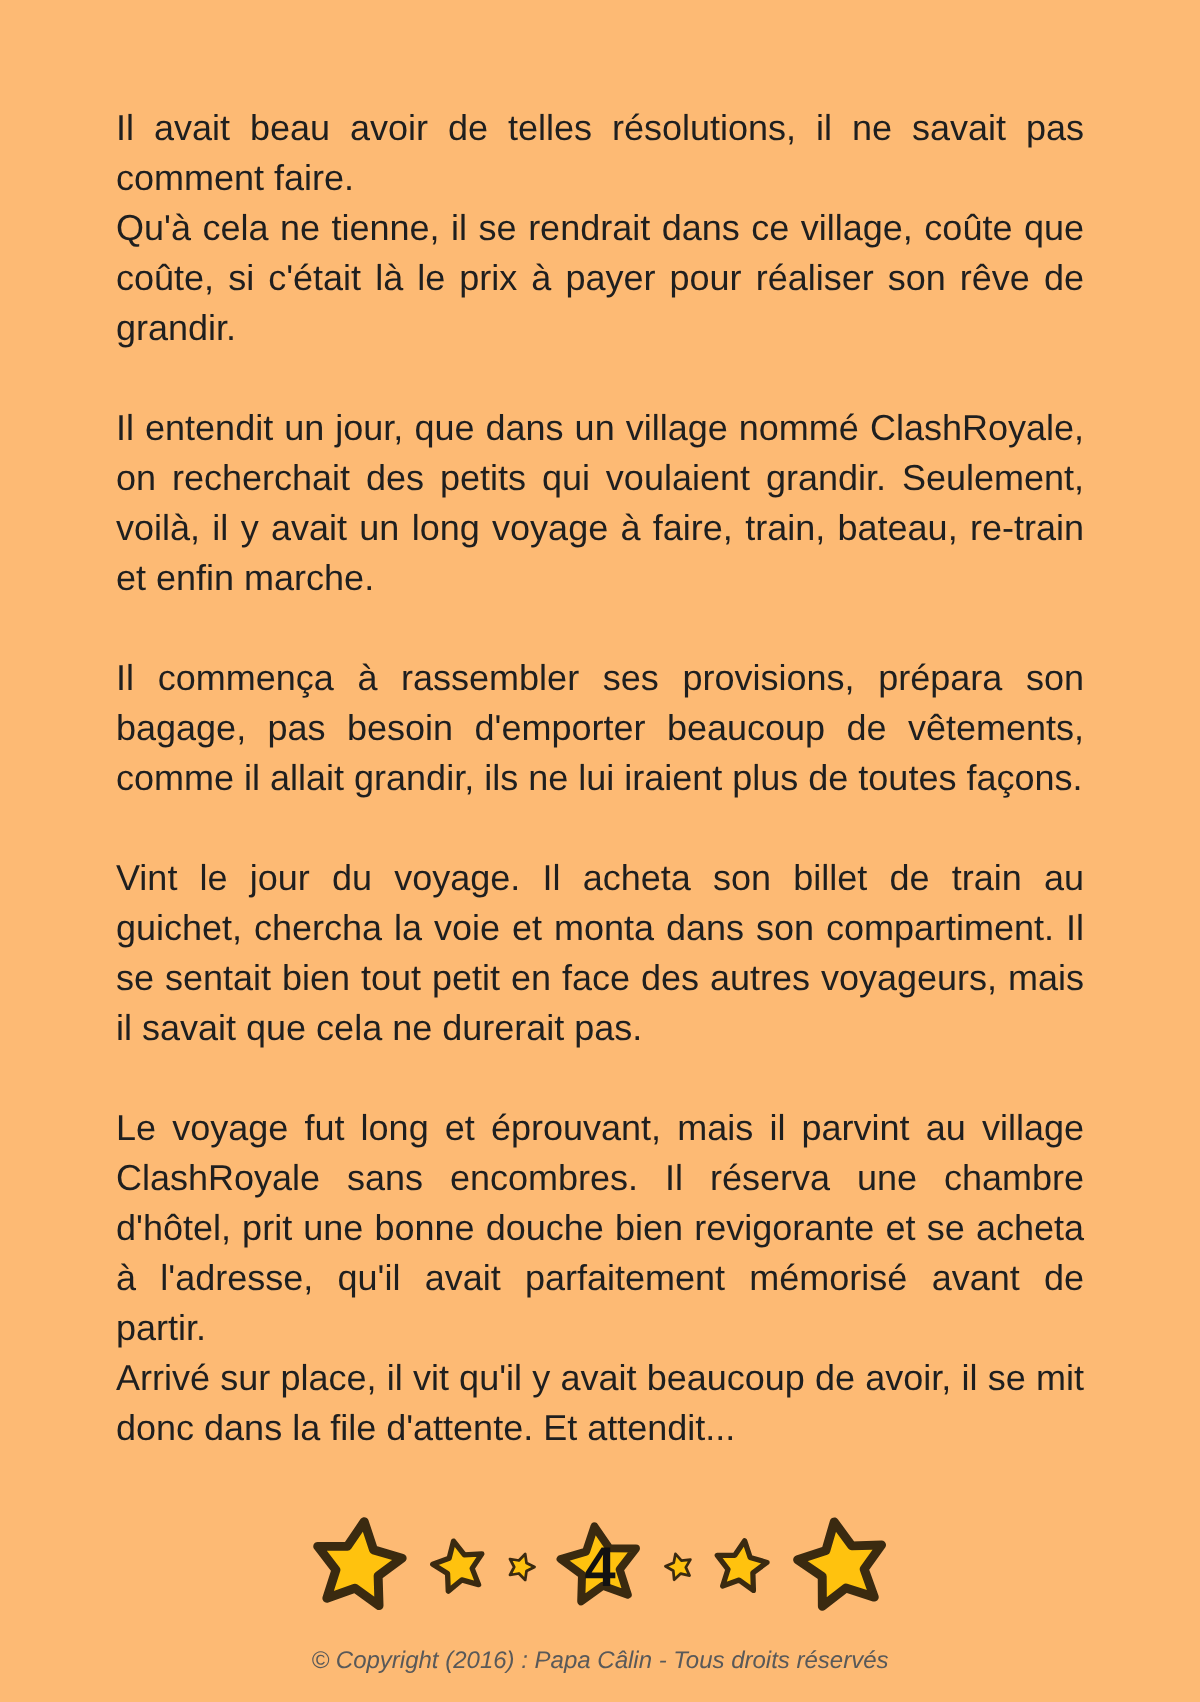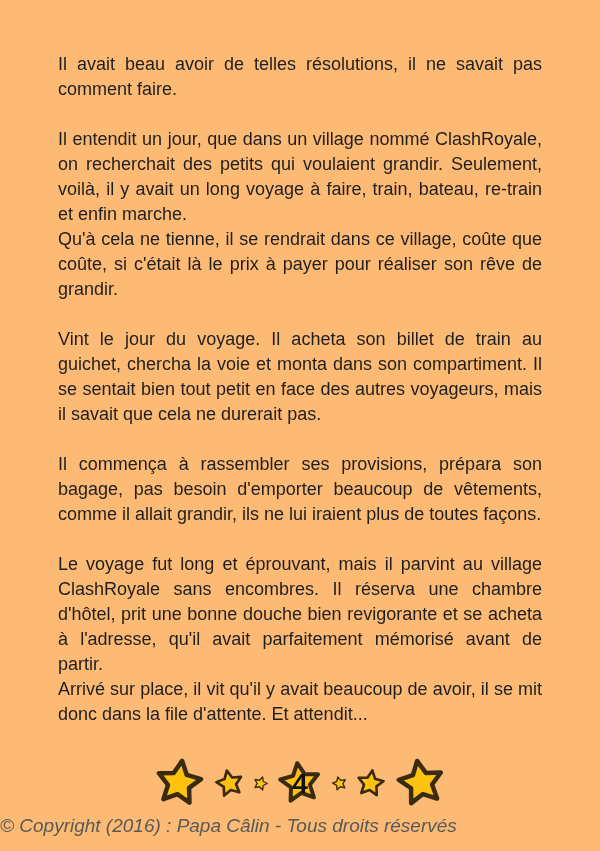--- a/index.html
+++ b/index.html
@@ -60,37 +60,37 @@
     font-family: "Liberation Sans", sans-serif;
     font-size: 14px;
     font-weight: 700;
     fill: #111111;
   }
   .copyright {
     position: absolute;
     left: 0;
     right: 0;
     bottom: 14px;
-    text-align: left;
+    text-align: center;
     font-style: italic;
-    font-size: 19px;
+    font-size: 12px;
     color: #595959;
   }
 </style>
 </head>
 <body>
 
 <div class="page">
 
   <main class="text-block">
     <p class="para">Il avait beau avoir de telles résolutions, il ne savait pas comment faire.</p>
+    <p class="para">Qu'à cela ne tienne, il se rendrait dans ce village, coûte que coûte, si c'était là le prix à payer pour réaliser son rêve de grandir.</p>
     <p class="para gap">Il entendit un jour, que dans un village nommé ClashRoyale, on recherchait des petits qui voulaient grandir. Seulement, voilà, il y avait un long voyage à faire, train, bateau, re-train et enfin marche.</p>
-    <p class="para">Qu'à cela ne tienne, il se rendrait dans ce village, coûte que coûte, si c'était là le prix à payer pour réaliser son rêve de grandir.</p>
+    <p class="para gap">Il commença à rassembler ses provisions, prépara son bagage, pas besoin d'emporter beaucoup de vêtements, comme il allait grandir, ils ne lui iraient plus de toutes façons.</p>
     <p class="para gap">Vint le jour du voyage. Il acheta son billet de train au guichet, chercha la voie et monta dans son compartiment. Il se sentait bien tout petit en face des autres voyageurs, mais il savait que cela ne durerait pas.</p>
-    <p class="para gap">Il commença à rassembler ses provisions, prépara son bagage, pas besoin d'emporter beaucoup de vêtements, comme il allait grandir, ils ne lui iraient plus de toutes façons.</p>
     <p class="para gap">Le voyage fut long et éprouvant, mais il parvint au village ClashRoyale sans encombres. Il réserva une chambre d'hôtel, prit une bonne douche bien revigorante et se acheta à l'adresse, qu'il avait parfaitement mémorisé avant de partir.</p>
     <p class="para">Arrivé sur place, il vit qu'il y avait beaucoup de avoir, il se mit donc dans la file d'attente. Et attendit...</p>
   </main>
 
   <div class="footer-stars">
     <svg class="star-svg rot-a" width="56" height="56" viewBox="-12.5 -12.5 25 25">
       <polygon class="star-shape" points="0,-10 2.939,-4.045 9.511,-3.09 4.755,1.545 5.878,8.09 0,5 -5.878,8.09 -4.755,1.545 -9.511,-3.09 -2.939,-4.045"></polygon>
     </svg>
     <svg class="star-svg rot-b" width="33" height="33" viewBox="-12.5 -12.5 25 25">
       <polygon class="star-shape" points="0,-10 2.939,-4.045 9.511,-3.09 4.755,1.545 5.878,8.09 0,5 -5.878,8.09 -4.755,1.545 -9.511,-3.09 -2.939,-4.045"></polygon>

